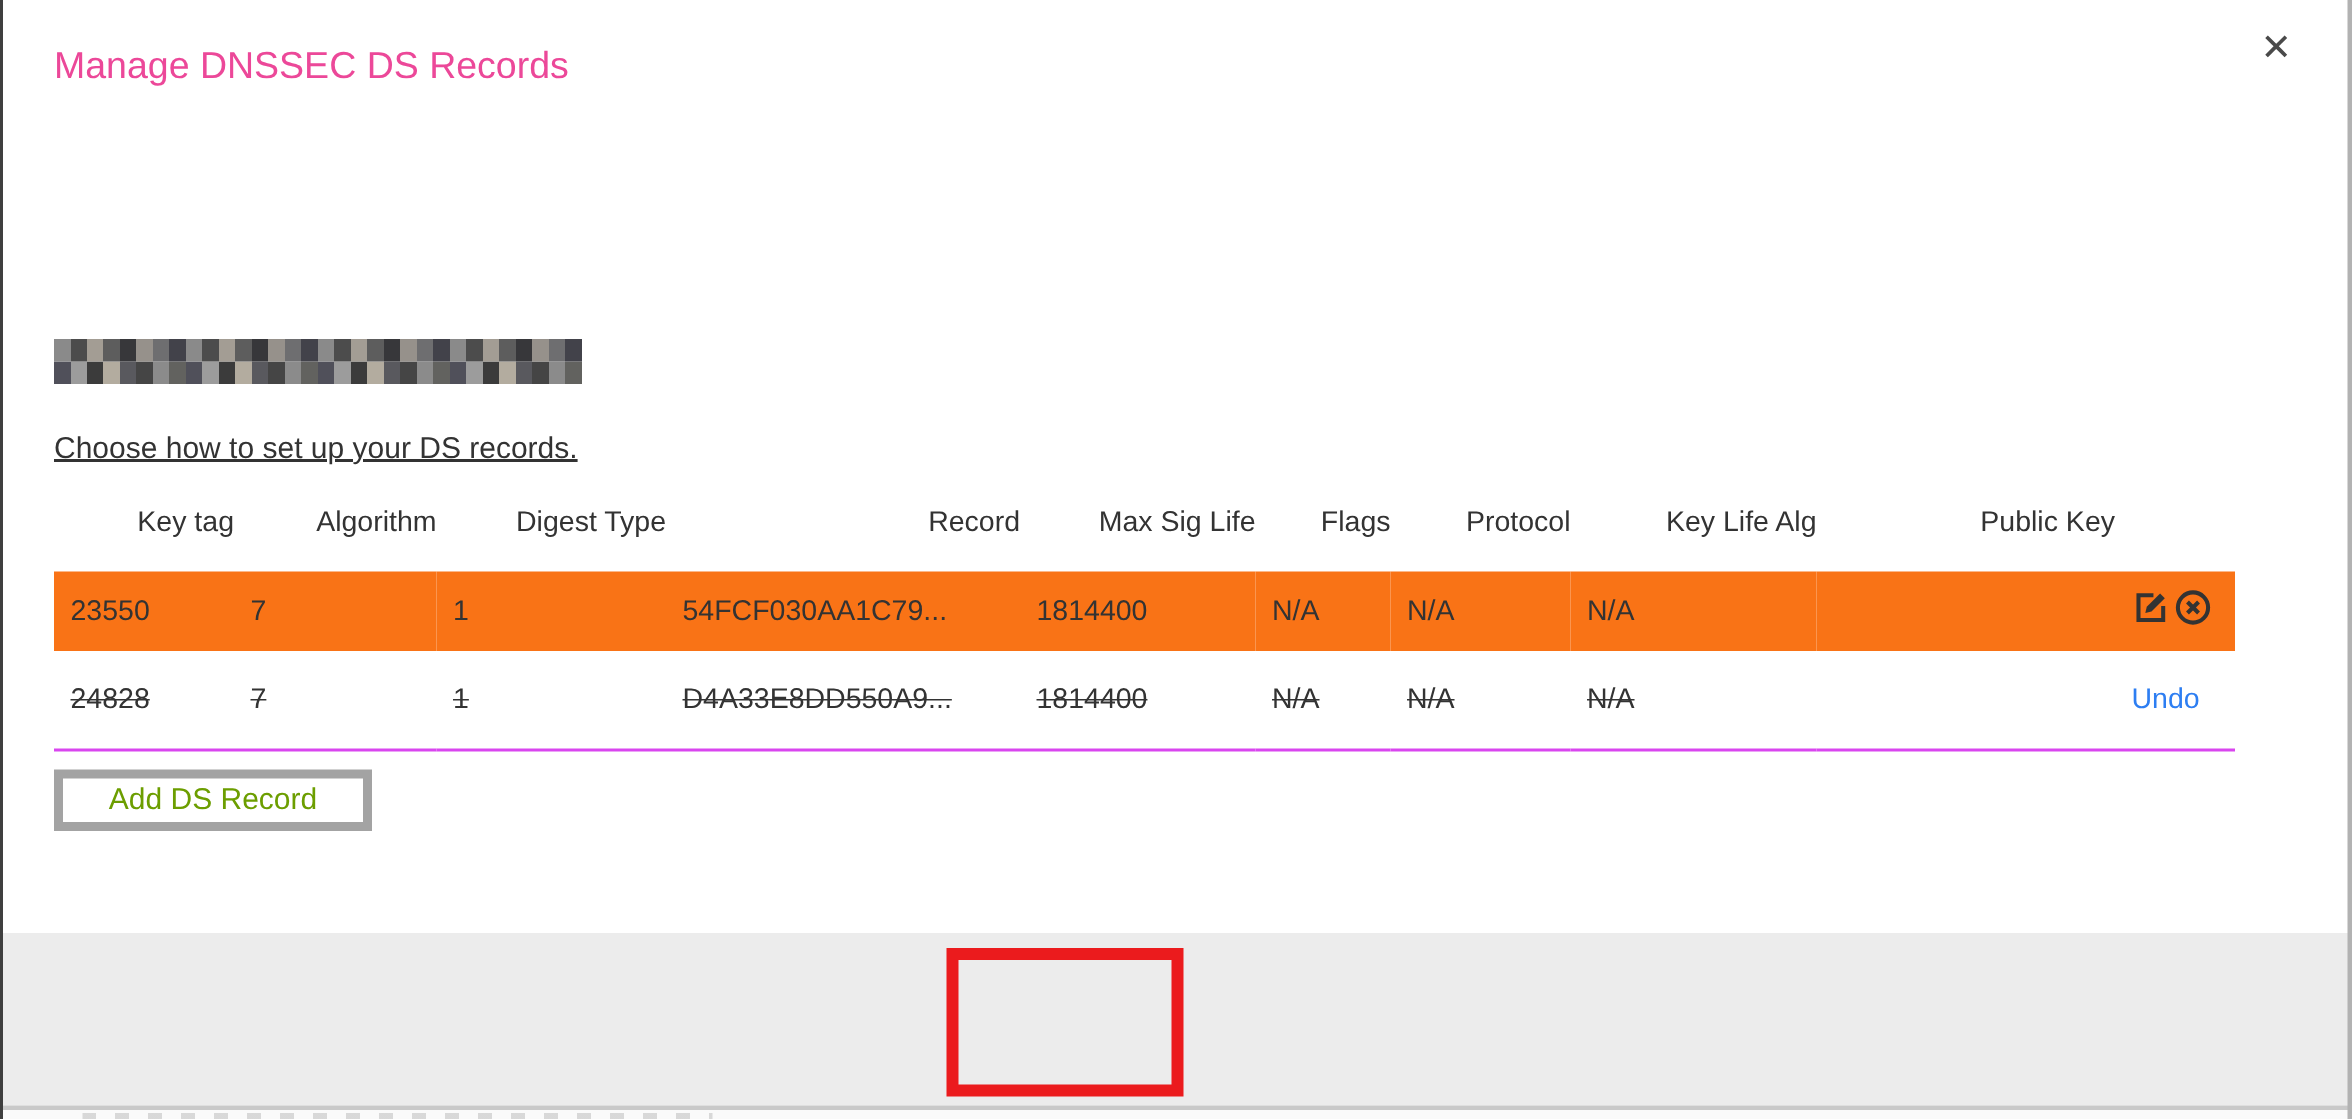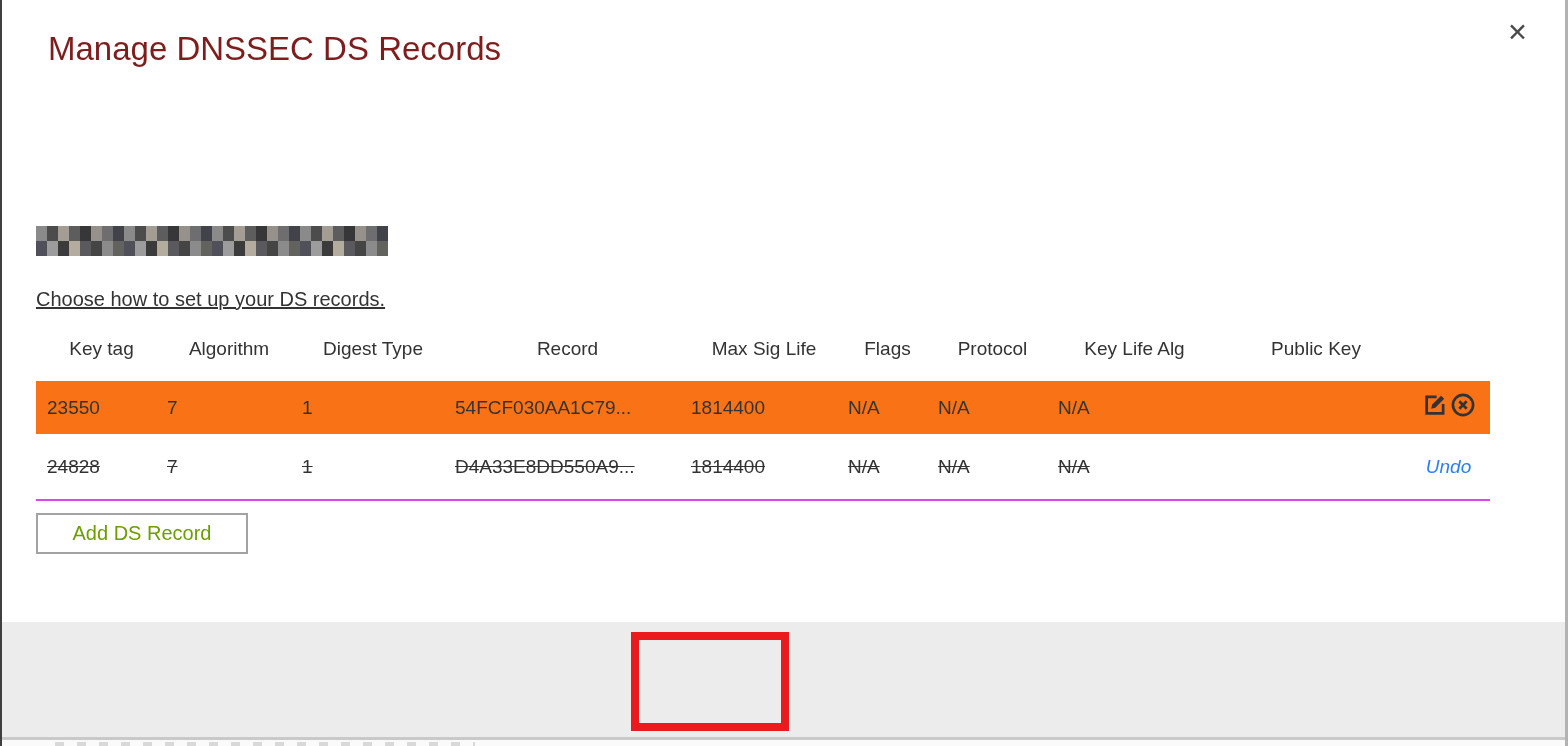--- a/index.html
+++ b/index.html
@@ -8,22 +8,22 @@
     font-family: "Liberation Sans", "DejaVu Sans", sans-serif;
     background: #ffffff;
     position: relative;
     overflow: hidden;
     color: #333;
   }
   .frame-left  { position:absolute; left:0; top:0; width:2px; height:746px; background:#3f3f3f; z-index:50; }
   .frame-right { position:absolute; right:0; top:0; width:3px; height:746px; background:#b2b2b2; z-index:50; }
 
   .dialog-title {
-    position:absolute; left:48px; top:30px;
-    font-size:33px; font-weight:400; color:#7f1d1d; letter-spacing:0;
+    position:absolute; left:36px; top:30px;
+    font-size:25px; font-weight:400; color:#ec4899; letter-spacing:0;
   }
   .close-btn {
     position:absolute; right:40px; top:20px;
     font-size:25px; font-weight:700; color:#4a4a4a;
     cursor:pointer; line-height:1;
   }
 
   .redacted-domain {
     position:absolute; left:36px; top:226px; width:352px; height:30px;
     background-image:
@@ -38,38 +38,38 @@
     position:absolute; left:36px; top:288px;
     font-size:20px; color:#333;text-decoration:underline;
   }
 
   .ds-table {
     position:absolute; left:36px; top:325px; width:1454px;
     border-collapse:collapse; table-layout:fixed;
     font-size:19px; color:#333;
   }
   .ds-table th {
-    text-align:center; font-weight:400; color:#333;
+    text-align:right; font-weight:400; color:#333;
     height:56px; padding:0 0 8px 11px; vertical-align:middle;
   }
   .ds-table td {
     padding:0 0 0 11px; vertical-align:middle;
   }
   .row-current { background:#f97316; height:53px; }
   .row-deleted { background:#ffffff; height:66px; border-bottom:2px solid #d946ef; }
   .row-deleted .strike { text-decoration:line-through; }
-  .cell-actions { text-align:center; padding-right:14px !important; white-space:nowrap;font-style:italic; }
+  .cell-actions { text-align:left; padding-right:14px !important; white-space:nowrap; }
   .icon-btn { display:inline-block; vertical-align:middle; cursor:pointer; }
   .icon-btn + .icon-btn { margin-left:2px; }
   .undo-link { color:#2d7ef2; cursor:pointer; text-decoration:none; }
 
   .add-ds-btn {
     position:absolute; left:36px; top:513px;
     width:212px; height:41px;
-    background:#ffffff; border:2px solid #a3a3a3; color:#6c9e00;
+    background:#ffffff; border:6px solid #a3a3a3; color:#6c9e00;
     font-size:20px; font-family:inherit; cursor:pointer;
   }
 
   .footer {
     position:absolute; left:0; top:622px; width:1568px; height:115px;
     background:#ececec;
   }
   .red-annotation {
     position:absolute; left:631px; top:632px;
     width:158px; height:99px;

